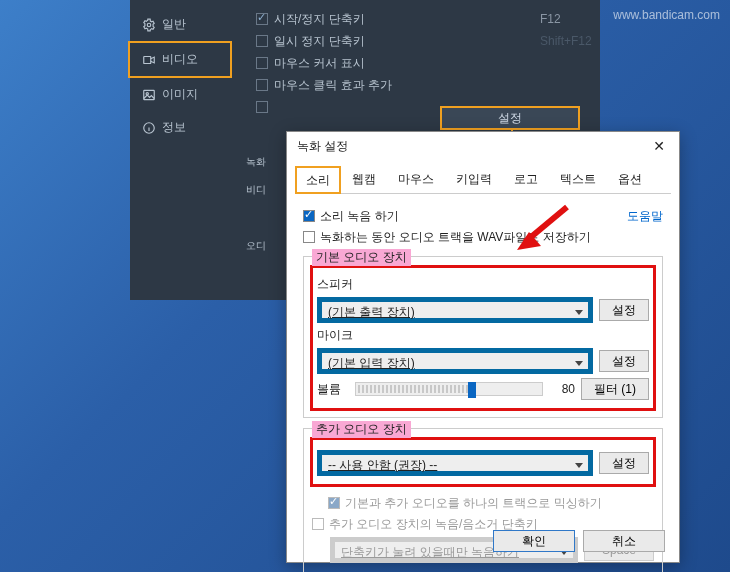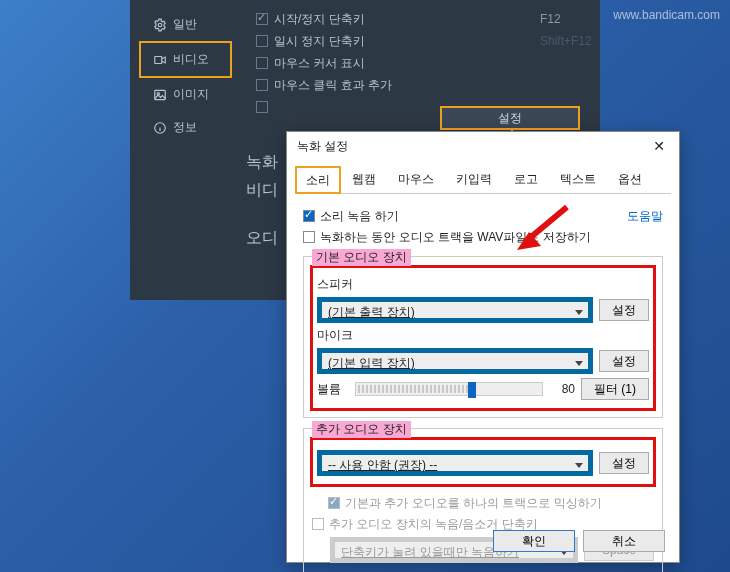--- a/index.html
+++ b/index.html
@@ -1,29 +1,29 @@
 <!DOCTYPE html>
 <html><head>
 <meta charset="utf-8">
 <style>
 * { margin: 0; padding: 0; box-sizing: border-box; font-family: "Malgun Gothic", "맑은 고딕", sans-serif; }
 body { width: 730px; height: 572px; background: linear-gradient(135deg, #3d7fc9 0%, #2b5fa8 40%, #1e4a8c 100%); position: relative; overflow: hidden; }
 .watermark { position: absolute; top: 8px; right: 10px; color: rgba(255,255,255,.6); font-size: 12px; }
 .dark-panel { position: absolute; top: 0; left: 130px; width: 470px; height: 300px; background: #2d3845; color: #b8c4d0; font-size: 12px; }
-.sidebar { position: absolute; top: 0; left: 0; width: 100px; padding-top: 8px; padding-left: 11px; }
+.sidebar { position: absolute; top: 0; left: 0; width: 100px; padding-top: 8px; }
 .side-item { display: flex; align-items: center; gap: 6px; padding: 8px 12px; cursor: pointer; color: #b8c4d0; }
 .side-item.hl { border: 2px solid #f0a020; margin: 0 -2px; }
 .side-item .ic { width: 14px; height: 14px; display:inline-block; }
 .main-area { position: absolute; left: 110px; top: 0; right: 0; padding: 8px 0; }
 .opt-row { display: flex; align-items: center; height: 22px; padding-left: 16px; }
 .cb { width: 12px; height: 12px; border: 1px solid #6a7888; margin-right: 6px; display:inline-block; position:relative;}
 .cb.checked::after { content:"✓"; position:absolute; top:-3px; left:0; color:#8fb0d0; font-size:11px;}
 .shortcut { position: absolute; left: 300px; color: #8a96a4; }
 .settings-btn { position: absolute; right: 20px; top: 106px; width: 140px; height: 24px; background: #3a4756; border: 2px solid #f0a020; color: #d0dae6; text-align: center; line-height: 20px; font-size: 12px; }
-.cat-labels { position: absolute; left: 116px; top: 148px; font-size: 16px; line-height: 28px; color:#b8c4d0;}
+.cat-labels { position: absolute; left: 116px; top: 148px; font-size: 10px; line-height: 28px; color:#b8c4d0;}
 
 .conn { position:absolute; left: 372px; top: 108px; width:0;height:0;}
 .conn .vline{position:absolute; top:-78px; left:139px; width:2px; height:50px; background:#f0a020;}
 .conn .ah{position:absolute; top:-30px; left:134px; width:0;height:0; border-left:6px solid transparent;border-right:6px solid transparent;border-top:10px solid #f0a020;}
 
 
 .dialog { position: absolute; left: 286px; top: 131px; width: 394px; height: 432px; background: #fff; border: 1px solid #888; box-shadow: 0 4px 16px rgba(0,0,0,.3); font-size: 12px; color: #222; }
 .dlg-title { padding: 6px 10px; font-size: 12px; display:flex; justify-content:space-between;}
 .dlg-close { cursor:pointer; font-size:14px; padding:0 4px;}
 .tabs { display: flex; border-bottom: 1px solid #ccc; margin: 4px 8px 0 8px; align-items: flex-end; }
@@ -116,21 +116,21 @@
       </div>
     <div class="opt-row">
         <span class="cb"></span>
       </div>
   </div>
   <div class="settings-btn">설정</div>
 
   <div class="cat-labels">
     <div>녹화</div>
     <div>비디</div>
-    <div style="margin-top:20px">오디</div>
+    <div style="margin-top:28px">오디</div>
   </div>
 </div>
 
 <div class="conn" style="top:208px">
     <div class="vline"></div>
     <div class="ah"></div>
   </div>
 
 <div class="dialog">
   <div class="dlg-title">

